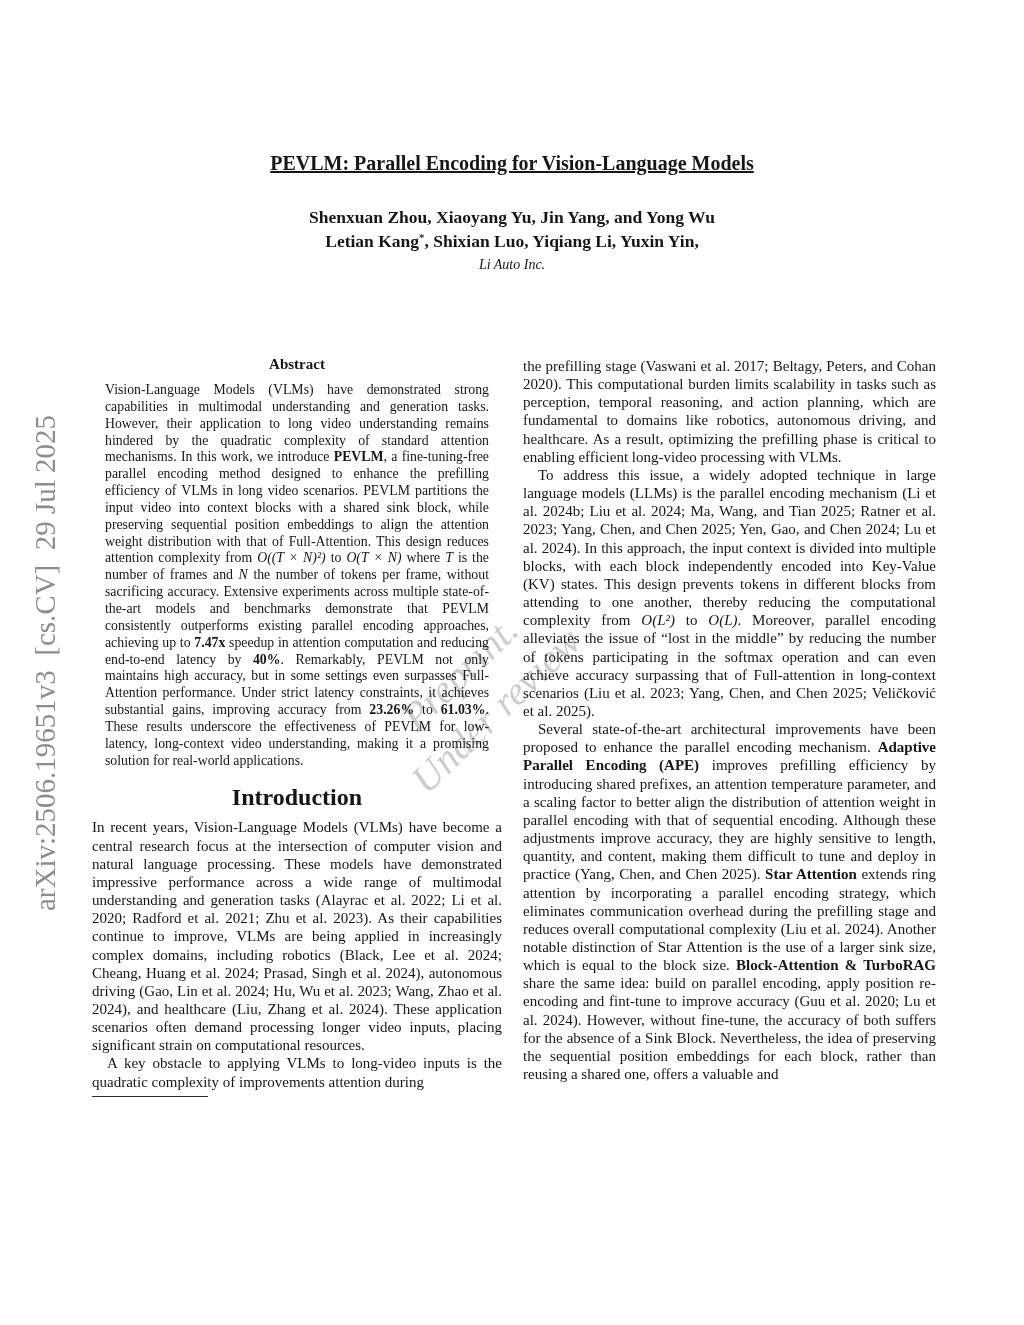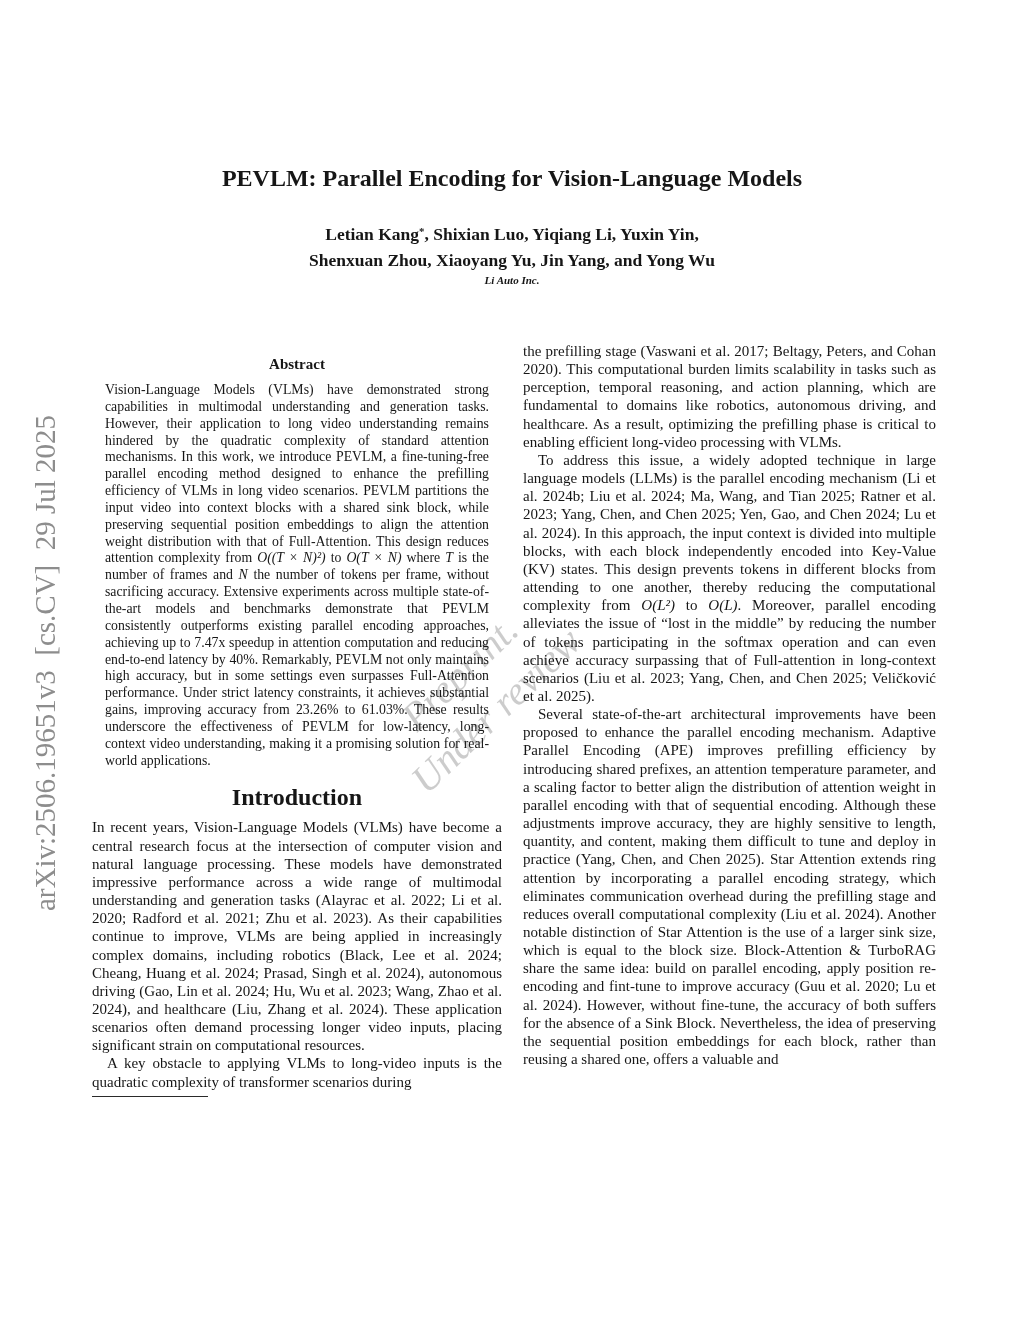--- a/index.html
+++ b/index.html
@@ -41,80 +41,80 @@
     line-height: 52px;
     color: rgba(0,0,0,0.20);
     z-index: 0;
     pointer-events: none;
   }
 
   .header {
     position: absolute; top: 152px; left: 0; width: 100%;
     text-align: center; z-index: 1;
   }
-  .paper-title { font-size: 24px; font-weight: bold; margin: 13px; }
+  .paper-title { font-size: 20px; font-weight: bold; margin: 0; text-decoration: underline; }
   .authors { margin-top: 31px; font-size: 17.5px; font-weight: bold; line-height: 23.5px; }
-  .affiliation { font-size: 11px; font-weight: bold; font-style: italic; margin-top: 2px; }
+  .affiliation { font-size: 14px; font-weight: normal; font-style: italic; margin-top: 2px; }
 
   .col { position: absolute; z-index: 1; }
   .col-left  { left: 92px;  top: 356px; width: 410px; }
-  .col-right { left: 523px; top: 342px; width: 413px; }
+  .col-right { left: 523px; top: 357px; width: 413px; }
 
   .section-heading { text-align: center; font-weight: bold; margin: 0; }
   .abstract-heading { font-size: 15px; margin-bottom: 9px; }
   .intro-heading { font-size: 24px; margin: 15px 0 7px 0; }
 
   p.justified {
     margin: 0;
     text-align: justify;
     hyphens: auto;
     -webkit-hyphens: auto;
   }
   .abstract-body { font-size: 13.8px; line-height: 16.85px; padding: 0 13px; }
   .col-body { font-size: 15px; line-height: 18.15px; }
   .indent { text-indent: 15px; }
 
   .footnote-block { margin-top: 5px; }
   .footnote-rule { width: 116px; border: none; border-top: 1.2px solid #2a2a2a; margin: 0 0 3px 0; }
   .footnote { font-size: 13px; line-height: 16px; margin: 0; padding-left: 14px; text-indent: 0; }
 
   
-  .seg-b { font-weight: normal; }
+  .seg-b { font-weight: bold; }
   .seg-i { font-style: italic; font-family: Liberation Serif, serif; }
   .seg-m { font-family: "Liberation Mono", monospace; font-size: 0.96em; letter-spacing: 0.3px; }
   .seg-s { font-size: 0.62em; position: relative; top: -0.48em; }
 </style>
 </head>
 <body>
 
 <div class="page">
 
   <div class="arxiv-sidebar">arXiv:2506.19651v3  [cs.CV]  29 Jul 2025</div>
 
   <div class="watermark">
     <div>Preprint.</div>
     <div>Under review</div>
   </div>
 
   <div class="header">
     <h1 class="paper-title">PEVLM: Parallel Encoding for Vision-Language Models</h1>
     <div class="authors">
+      <div>Shenxuan Zhou, Xiaoyang Yu, Jin Yang, and Yong Wu</div>
       <div><span>Letian Kang</span><span class="seg-s">*</span><span>, Shixian Luo, Yiqiang Li, Yuxin Yin,</span></div>
-      <div>Shenxuan Zhou, Xiaoyang Yu, Jin Yang, and Yong Wu</div>
     </div>
     <div class="affiliation">Li Auto Inc.</div>
   </div>
 
   <div class="col col-left">
     <h2 class="section-heading abstract-heading">Abstract</h2>
     <p class="justified abstract-body"><span>Vision-Language Models (VLMs) have demonstrated strong capabilities in multimodal understanding and generation tasks. However, their application to long video understanding remains hindered by the quadratic complexity of standard attention mechanisms. In this work, we introduce </span><span class="seg-b">PEVLM</span><span>, a fine-tuning-free parallel encoding method designed to enhance the prefilling efficiency of VLMs in long video scenarios. PEVLM partitions the input video into context blocks with a shared sink block, while preserving sequential position embeddings to align the attention weight distribution with that of Full-Attention. This design reduces attention complexity from </span><span class="seg-i">O((T × N)²)</span><span> to </span><span class="seg-i">O(T × N)</span><span> where </span><span class="seg-i">T</span><span> is the number of frames and </span><span class="seg-i">N</span><span> the number of tokens per frame, without sacrificing accuracy. Extensive experiments across multiple state-of-the-art models and benchmarks demonstrate that PEVLM consistently outperforms existing parallel encoding approaches, achieving up to </span><span class="seg-b">7.47x</span><span> speedup in attention computation and reducing end-to-end latency by </span><span class="seg-b">40%</span><span>. Remarkably, PEVLM not only maintains high accuracy, but in some settings even surpasses Full-Attention performance. Under strict latency constraints, it achieves substantial gains, improving accuracy from </span><span class="seg-b">23.26%</span><span> to </span><span class="seg-b">61.03%</span><span>. These results underscore the effectiveness of PEVLM for low-latency, long-context video understanding, making it a promising solution for real-world applications.</span></p>
 
     <h2 class="section-heading intro-heading">Introduction</h2>
     <p class="justified col-body">In recent years, Vision-Language Models (VLMs) have become a central research focus at the intersection of computer vision and natural language processing. These models have demonstrated impressive performance across a wide range of multimodal understanding and generation tasks (Alayrac et al. 2022; Li et al. 2020; Radford et al. 2021; Zhu et al. 2023). As their capabilities continue to improve, VLMs are being applied in increasingly complex domains, including robotics (Black, Lee et al. 2024; Cheang, Huang et al. 2024; Prasad, Singh et al. 2024), autonomous driving (Gao, Lin et al. 2024; Hu, Wu et al. 2023; Wang, Zhao et al. 2024), and healthcare (Liu, Zhang et al. 2024). These application scenarios often demand processing longer video inputs, placing significant strain on computational resources.</p>
-    <p class="justified col-body indent">A key obstacle to applying VLMs to long-video inputs is the quadratic complexity of transformer scenarios during</p>
+    <p class="justified col-body indent">A key obstacle to applying VLMs to long-video inputs is the quadratic complexity of improvements attention during</p>
 
     <div class="footnote-block">
       <hr class="footnote-rule">
     </div>
   </div>
 
   <div class="col col-right">
     <p class="justified col-body">the prefilling stage (Vaswani et al. 2017; Beltagy, Peters, and Cohan 2020). This computational burden limits scalability in tasks such as perception, temporal reasoning, and action planning, which are fundamental to domains like robotics, autonomous driving, and healthcare. As a result, optimizing the prefilling phase is critical to enabling efficient long-video processing with VLMs.</p>
     <p class="justified col-body indent"><span>To address this issue, a widely adopted technique in large language models (LLMs) is the parallel encoding mechanism (Li et al. 2024b; Liu et al. 2024; Ma, Wang, and Tian 2025; Ratner et al. 2023; Yang, Chen, and Chen 2025; Yen, Gao, and Chen 2024; Lu et al. 2024). In this approach, the input context is divided into multiple blocks, with each block independently encoded into Key-Value (KV) states. This design prevents tokens in different blocks from attending to one another, thereby reducing the computational complexity from </span><span class="seg-i">O(L²)</span><span> to </span><span class="seg-i">O(L)</span><span>. Moreover, parallel encoding alleviates the issue of “lost in the middle” by reducing the number of tokens participating in the softmax operation and can even achieve accuracy surpassing that of Full-attention in long-context scenarios (Liu et al. 2023; Yang, Chen, and Chen 2025; Veličković et al. 2025).</span></p>
     <p class="justified col-body indent"><span>Several state-of-the-art architectural improvements have been proposed to enhance the parallel encoding mechanism. </span><span class="seg-b">Adaptive Parallel Encoding (APE)</span><span> improves prefilling efficiency by introducing shared prefixes, an attention temperature parameter, and a scaling factor to better align the distribution of attention weight in parallel encoding with that of sequential encoding. Although these adjustments improve accuracy, they are highly sensitive to length, quantity, and content, making them difficult to tune and deploy in practice (Yang, Chen, and Chen 2025). </span><span class="seg-b">Star Attention</span><span> extends ring attention by incorporating a parallel encoding strategy, which eliminates communication overhead during the prefilling stage and reduces overall computational complexity (Liu et al. 2024). Another notable distinction of Star Attention is the use of a larger sink size, which is equal to the block size. </span><span class="seg-b">Block-Attention &amp; TurboRAG</span><span> share the same idea: build on parallel encoding, apply position re-encoding and fint-tune to improve accuracy (Guu et al. 2020; Lu et al. 2024). However, without fine-tune, the accuracy of both suffers for the absence of a Sink Block. Nevertheless, the idea of preserving the sequential position embeddings for each block, rather than reusing a shared one, offers a valuable and</span></p>

